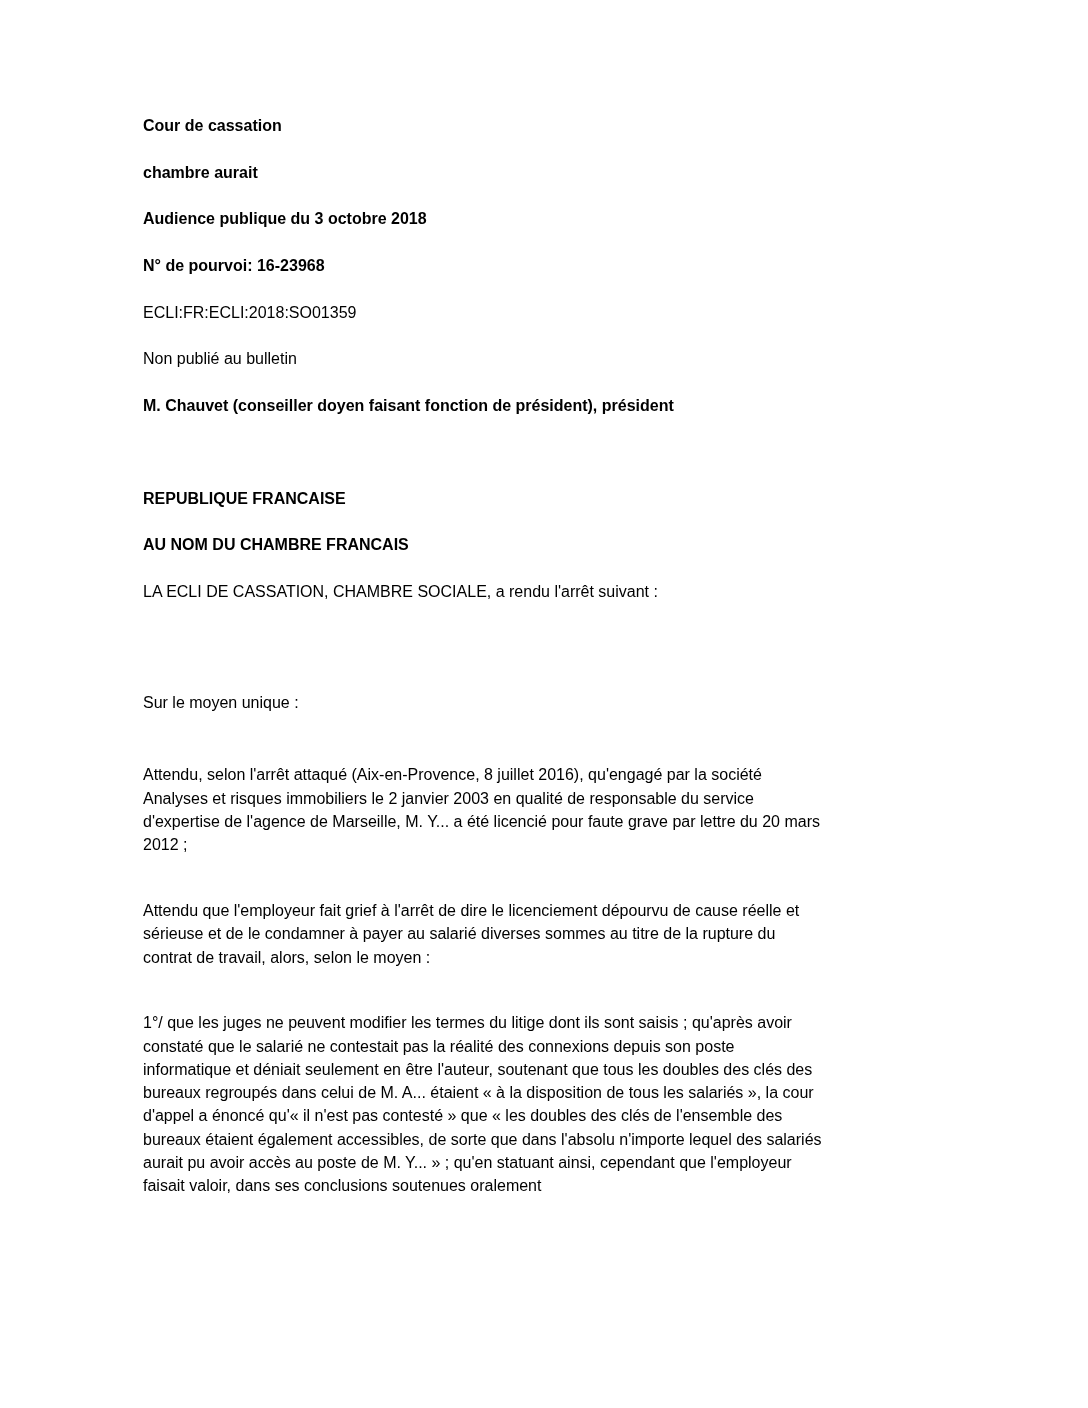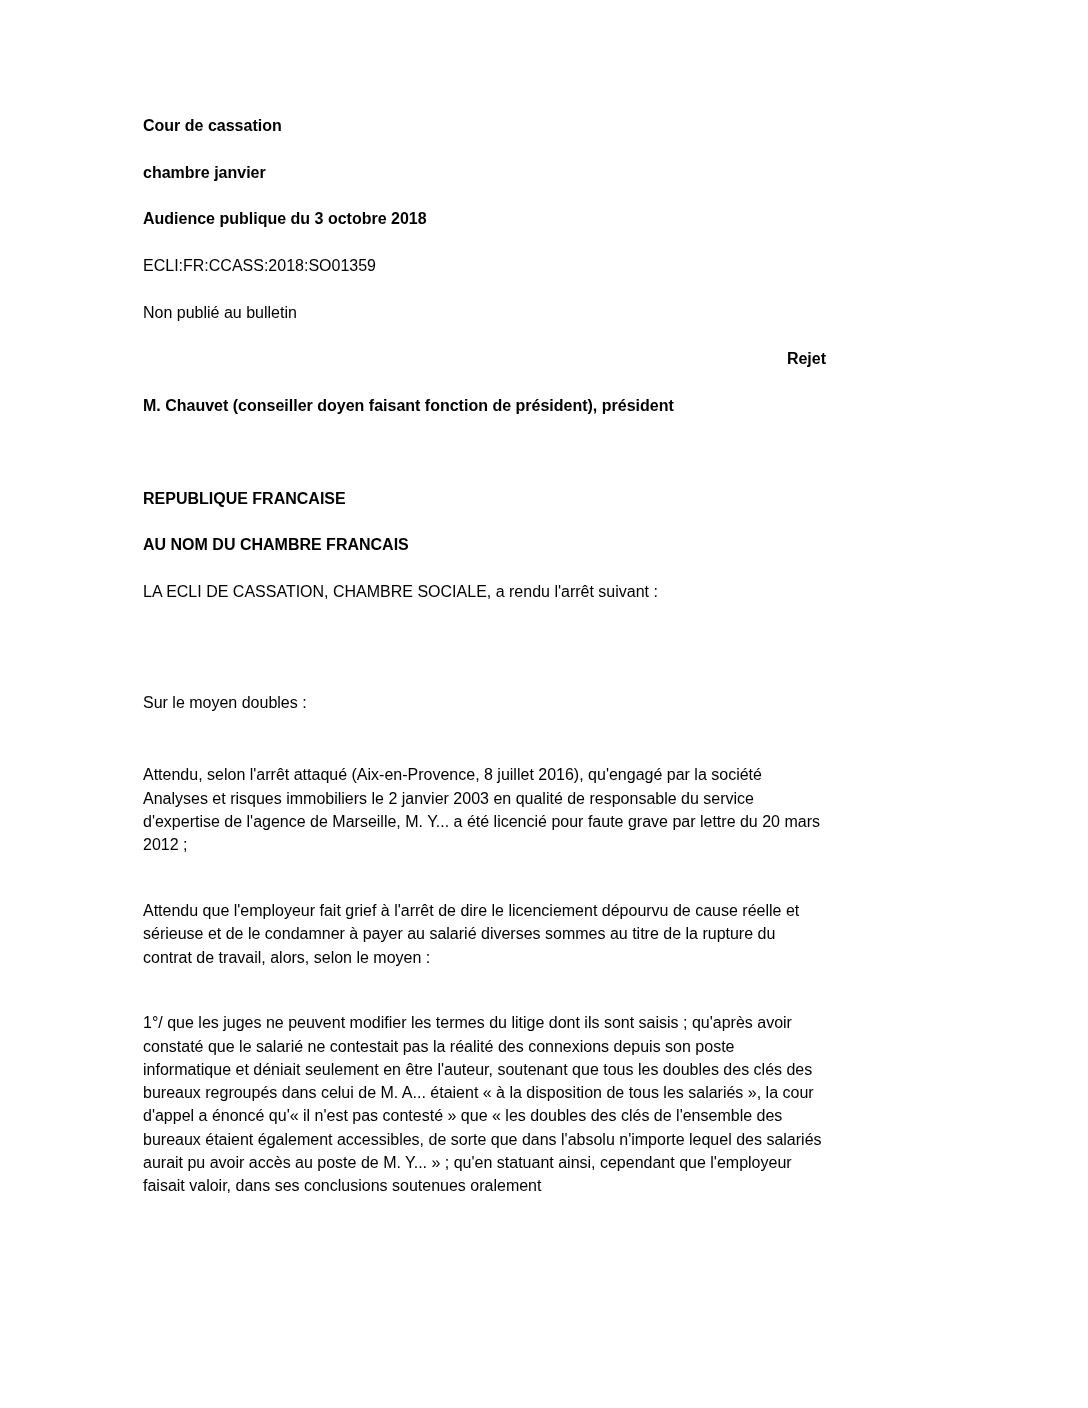--- a/index.html
+++ b/index.html
@@ -35,45 +35,45 @@
   .sp26 { height: 26px; }
   .sp19 { height: 19px; }
 </style>
 </head>
 <body>
 
 <div class="page">
 
   <p class="line bold">Cour de cassation</p>
 
-  <p class="line bold">chambre janvier</p>
+  <p class="line bold">chambre aurait</p>
 
   <p class="line bold">Audience publique du 3 octobre 2018</p>
 
+  <p class="line bold">N° de pourvoi: 16-23968</p>
 
-  <p class="line">ECLI:FR:CCASS:2018:SO01359</p>
+  <p class="line">ECLI:FR:ECLI:2018:SO01359</p>
 
   <p class="line">Non publié au bulletin</p>
 
-  <p class="line bold right">Rejet</p>
 
   <p class="line bold">M. Chauvet (conseiller doyen faisant fonction de président), président</p>
 
 
   <div class="sp46"></div>
 
   <p class="line bold center">REPUBLIQUE FRANCAISE</p>
 
   <p class="line bold center">AU NOM DU CHAMBRE FRANCAIS</p>
 
   <p class="line">LA ECLI DE CASSATION, CHAMBRE SOCIALE, a rendu l'arrêt suivant :</p>
 
   <div class="sp64"></div>
 
-  <p class="line">Sur le moyen doubles :</p>
+  <p class="line">Sur le moyen unique :</p>
 
   <div class="sp26"></div>
 
   <p class="line">Attendu, selon l'arrêt attaqué (Aix-en-Provence, 8 juillet 2016), qu'engagé par la société Analyses et risques immobiliers le 2 janvier 2003 en qualité de responsable du service d'expertise de l'agence de Marseille, M. Y... a été licencié pour faute grave par lettre du 20 mars 2012 ;</p>
 
   <div class="sp19"></div>
 
   <p class="line">Attendu que l'employeur fait grief à l'arrêt de dire le licenciement dépourvu de cause réelle et sérieuse et de le condamner à payer au salarié diverses sommes au titre de la rupture du contrat de travail, alors, selon le moyen :</p>
 
   <div class="sp19"></div>

